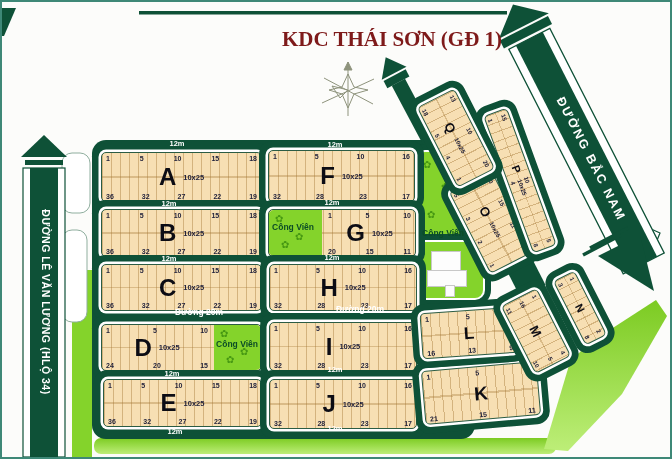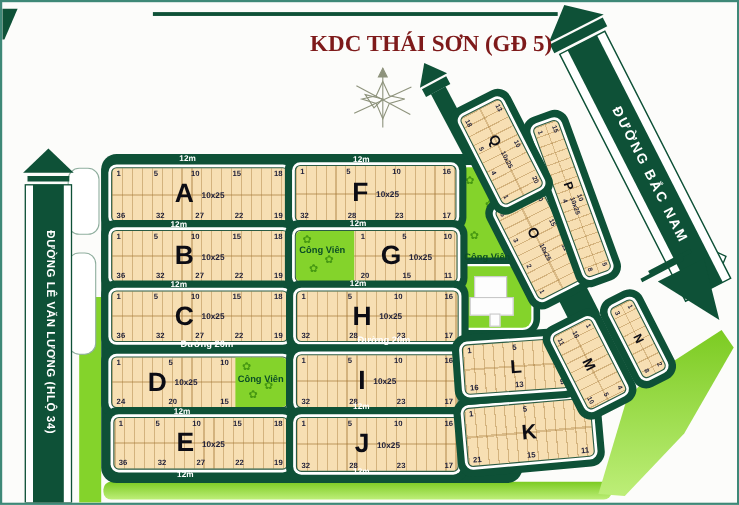--- a/index.html
+++ b/index.html
@@ -16,21 +16,21 @@
   .row-t{position:absolute;top:1.5px;left:4px;right:4px;display:flex;justify-content:space-between;}
   .row-b{position:absolute;bottom:1.5px;left:4px;right:4px;display:flex;justify-content:space-between;}
   .row-m{position:absolute;top:50%;transform:translateY(-50%);left:4px;right:4px;display:flex;justify-content:space-between;}
   .ctr{position:absolute;inset:0;display:flex;align-items:center;justify-content:center;gap:7px;}
   .ltr{font-weight:bold;color:#0c0c14;line-height:1;}
   .dim{font-size:7.5px;font-weight:bold;color:#23233c;}
   .sm .dim{font-size:6px;}
   .park{position:absolute;top:0;bottom:0;background:#84D32B;overflow:hidden;}
   .gpark{position:absolute;background:#84D32B;border-radius:8px;box-shadow:0 0 0 2px #fff, 0 0 0 8px #0E5137;}
   .flower{position:absolute;color:rgba(55,138,12,.8);font-size:10px;line-height:1;}
-  .lbl{position:absolute;color:#ffffff;font-weight:bold;text-align:left;line-height:1;}
+  .lbl{position:absolute;color:#ffffff;font-weight:bold;text-align:center;line-height:1;}
   .r12{font-size:7.5px;width:28px;}
   .r20{font-size:8.5px;width:70px;}
   .cv{position:absolute;color:#0B4D26;font-weight:bold;font-size:8.5px;width:56px;text-align:center;line-height:1;}
   #title{position:absolute;left:240px;top:25px;width:300px;text-align:center;
          font-family:"Liberation Serif",serif;font-weight:bold;font-size:21px;color:#7E1A1A;}
   #lvl-label{position:absolute;left:-108px;top:292px;width:300px;height:16px;text-align:center;
              transform:rotate(90deg);font-size:10.5px;letter-spacing:.5px;color:#fff;font-weight:bold;}
   #bn-label{position:absolute;left:509px;top:150px;width:160px;text-align:center;transform:rotate(63deg);
             font-size:12.5px;letter-spacing:2px;color:#fff;font-weight:bold;}
   .bld{position:absolute;background:#fdfdfd;border:1px solid #c8c8c8;}
@@ -418,21 +418,21 @@
           <span class="num">4</span>
           <span class="num">1</span>
         </div>
         <div class="ctr" style="padding-left: 0px; padding-right: 0px;">
           <span class="ltr" style="font-size: 13px;">Q</span>
           <span class="dim">10x25</span>
         </div>
       </div>
     </div>
 
-  <div id="title">KDC THÁI SƠN (GĐ 5)</div>
+  <div id="title">KDC THÁI SƠN (GĐ 1)</div>
   <div id="lvl-label">ĐƯỜNG LÊ VĂN LƯƠNG (HLỘ 34)</div>
   <div id="bn-label">ĐƯỜNG BẮC NAM</div>
 
   <div class="lbl r12" style="left:161px;top:138px;">12m</div>
   <div class="lbl r12" style="left:319px;top:139px;">12m</div>
   <div class="lbl r12" style="left:153px;top:198px;">12m</div>
   <div class="lbl r12" style="left:316px;top:197px;">12m</div>
   <div class="lbl r12" style="left:153px;top:253px;">12m</div>
   <div class="lbl r12" style="left:316px;top:252px;">12m</div>
   <div class="lbl r12" style="left:156px;top:368px;">12m</div>

